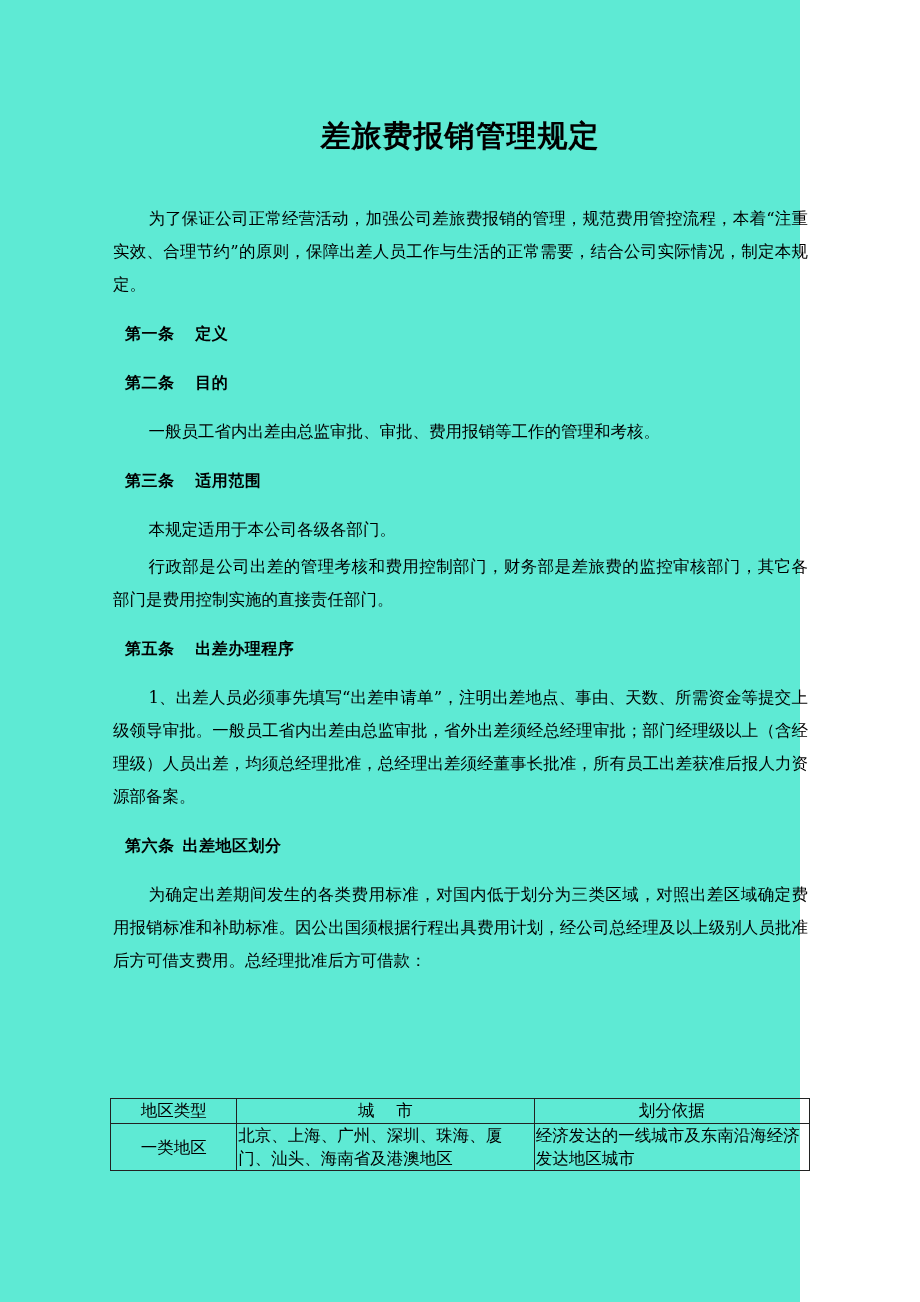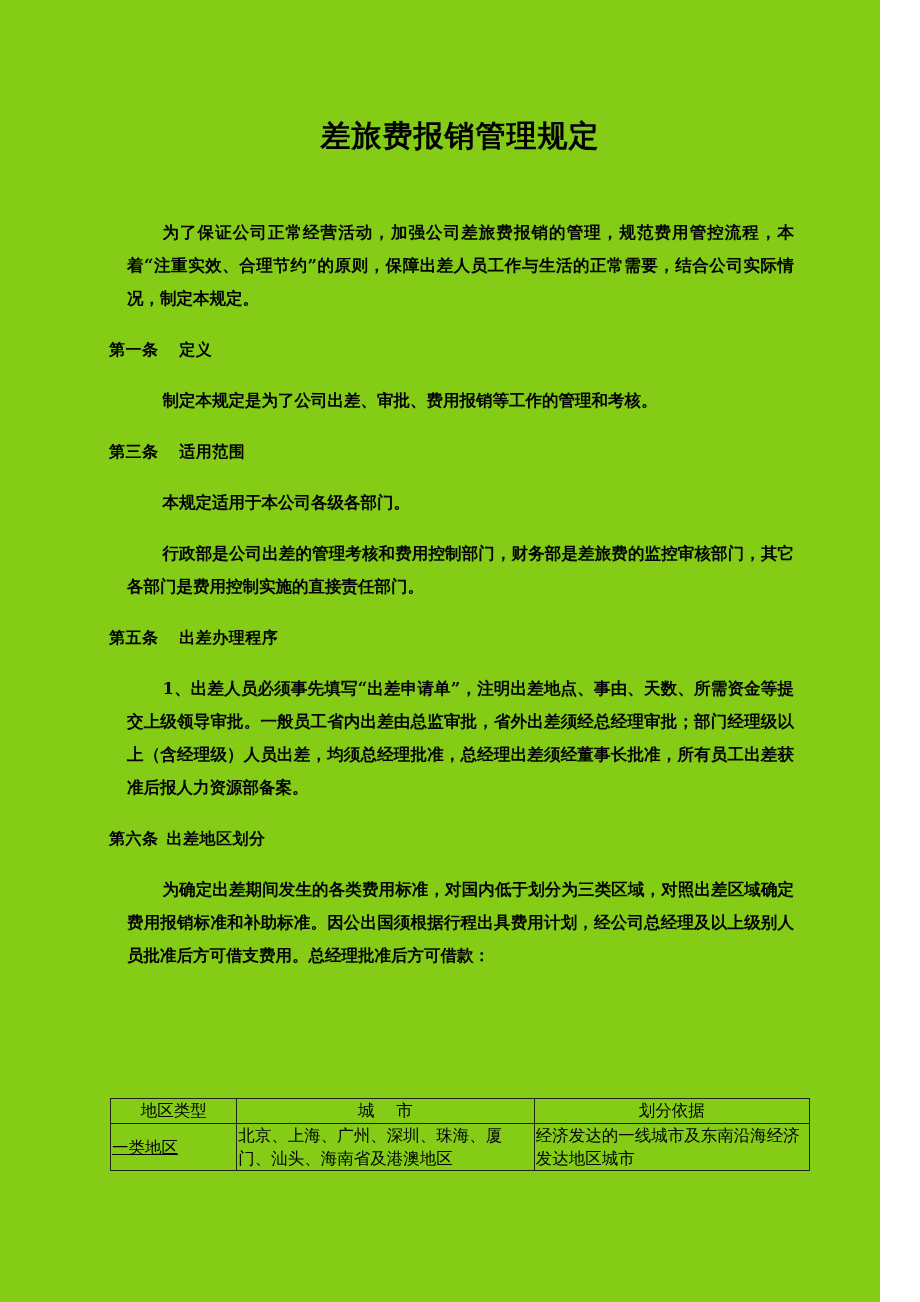--- a/index.html
+++ b/index.html
@@ -12,23 +12,23 @@
     height: 1302px;
     position: relative;
     overflow: hidden;
     font-family: "DejaVu Serif", "Liberation Serif", serif;
     color: #000000;
   }
   .page {
     position: absolute;
     left: 0;
     top: 0;
-    width: 880px;
+    width: 800px;
     height: 1302px;
-    background: #84cc16;
+    background: #5eead4;
   }
   .title {
     position: absolute;
     left: 0;
     width: 920px;
     top: 112px;
     text-align: center;
     font-family: "DejaVu Sans", "Liberation Sans", sans-serif;
     font-weight: bold;
     font-size: 30px;
@@ -38,26 +38,25 @@
   .body-text {
     position: absolute;
     left: 109px;
     width: 703px;
     font-size: 16.5px;
     line-height: 33px;
     text-align: justify;
     text-align-last: left;
   }
   .para {
-    margin: 18px;
+    margin: 4px;
     text-indent: 2.15em;
-    font-weight: bold;
   }
   .heading {
-    margin: 0;
+    margin: 16px;
     font-family: "DejaVu Sans", "Liberation Sans", sans-serif;
     font-weight: bold;
     font-size: 16px;
     line-height: 33px;
     letter-spacing: 0.5px;
   }
   .heading .gap {
     display: inline-block;
     width: 1.3em;
   }
@@ -83,21 +82,21 @@
   table.region-table th {
     height: 24px;
     line-height: 24px;
     text-align: center;
   }
   table.region-table td {
     line-height: 23px;
     height: 46px;
   }
   table.region-table td.center {
-    text-decoration: underline;
+    text-align: center;
   }
   table.region-table td.left {
     text-align: left;
   }
   .col1 { width: 124px; }
   .col2 { width: 296px; }
   .col3 { width: 274px; border-radius: 7px; }
 </style>
 </head>
 <body>
@@ -106,21 +105,24 @@
 
   <div class="title">差旅费报销管理规定</div>
 
   <div class="body-text" style="top: 198px;">
     <p class="para">为了保证公司正常经营活动，加强公司差旅费报销的管理，规范费用管控流程，本着“注重实效、合理节约”的原则，保障出差人员工作与生活的正常需要，结合公司实际情况，制定本规定。</p>
 
     <p class="heading">
       <span>第一条</span><span class="gap"></span><span>定义</span>
     </p>
 
-    <p class="para">制定本规定是为了公司出差、审批、费用报销等工作的管理和考核。</p>
+    <p class="heading">
+      <span>第二条</span><span class="gap"></span><span>目的</span>
+    </p>
+    <p class="para">一般员工省内出差由总监审批、审批、费用报销等工作的管理和考核。</p>
 
     <p class="heading">
       <span>第三条</span><span class="gap"></span><span>适用范围</span>
     </p>
     <p class="para">本规定适用于本公司各级各部门。</p>
 
     <p class="para">行政部是公司出差的管理考核和费用控制部门，财务部是差旅费的监控审核部门，其它各部门是费用控制实施的直接责任部门。</p>
 
     <p class="heading">
       <span>第五条</span><span class="gap"></span><span>出差办理程序</span>

